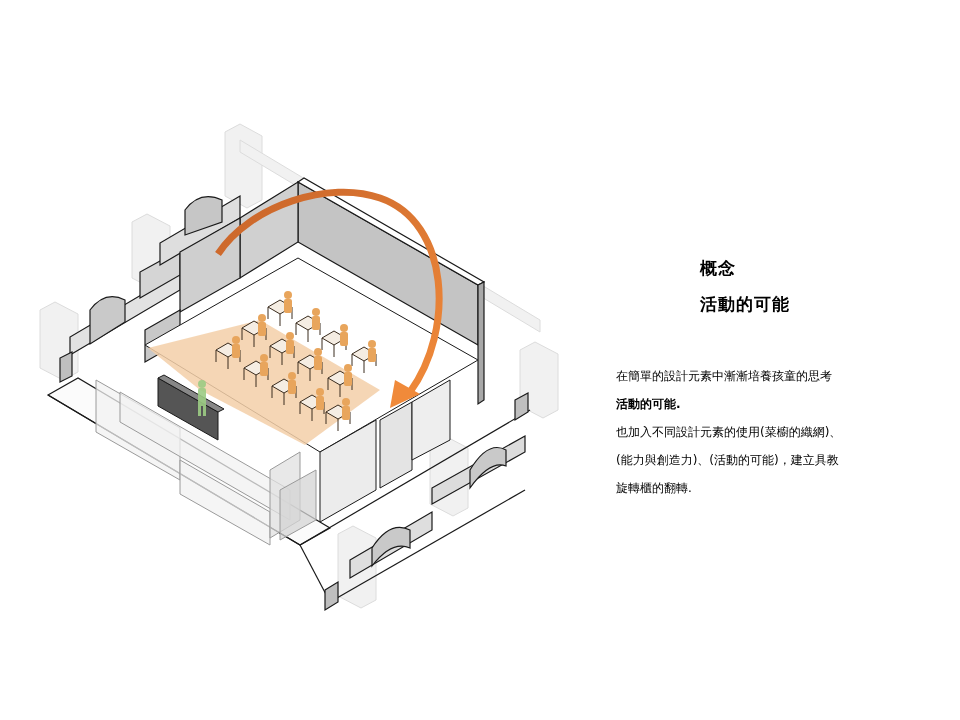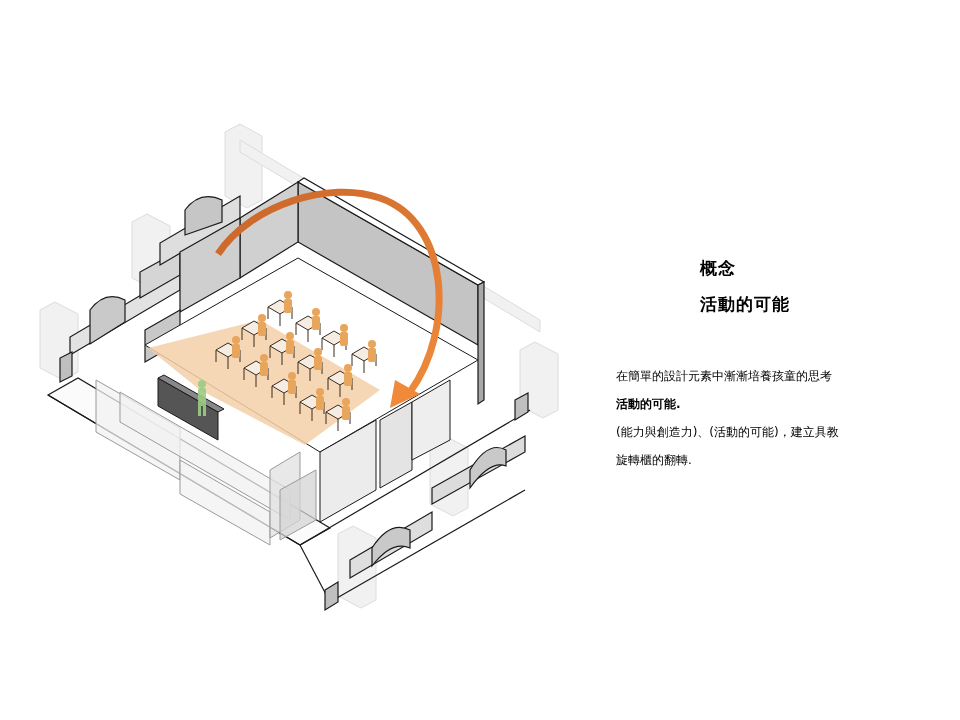--- a/index.html
+++ b/index.html
@@ -179,17 +179,18 @@
   </svg>
 
   <div class="title-block">
     <div class="title-line">概念</div>
     <div class="title-line">活動的可能</div>
   </div>
 
   <div class="body-text">
     <span class="p">在簡單的設計元素中漸漸培養孩童的思考</span>
     <span class="p bold">活動的可能.</span>
+    <span class="p">也加入不同設計元素的使用(菜櫥的織網)、</span>
     <span class="p">(能力與創造力)、(活動的可能)，建立具教</span>
     <span class="p">旋轉櫃的翻轉.</span>
   </div>
 
 </div>
 
 </body></html>

